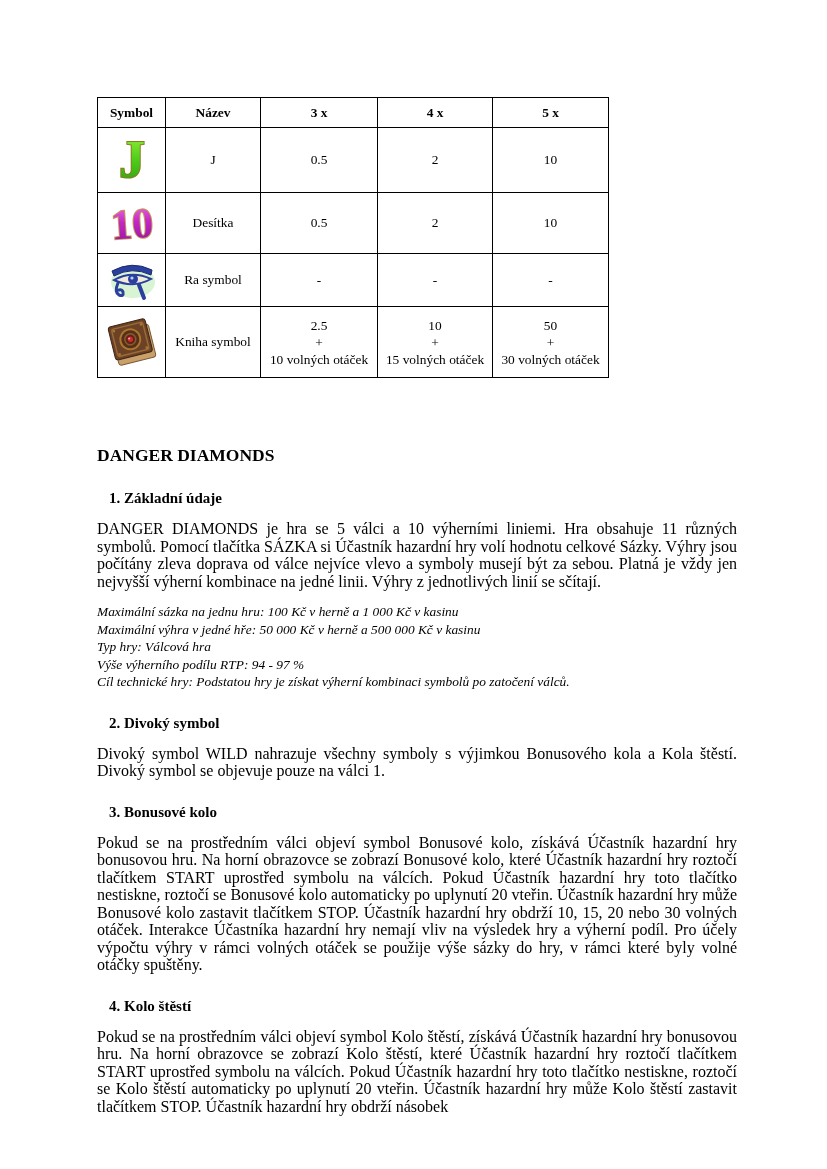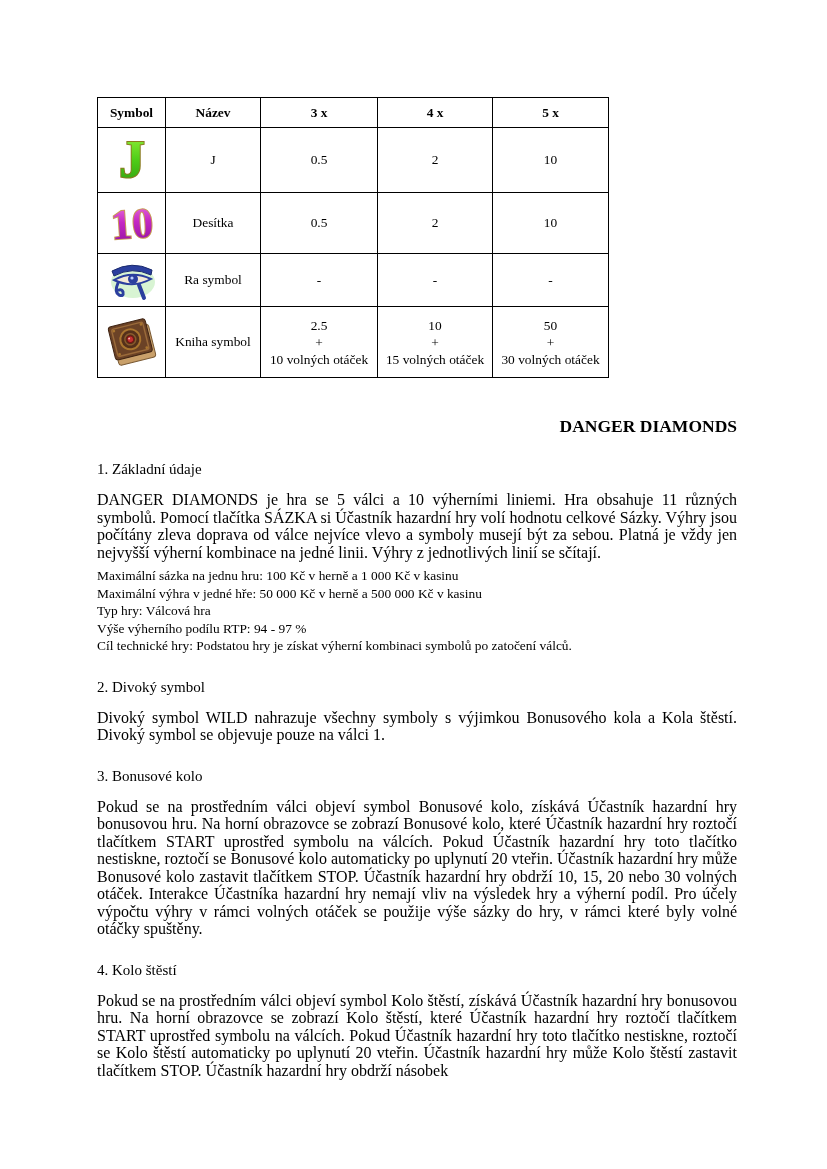--- a/index.html
+++ b/index.html
@@ -44,41 +44,41 @@
   .col-4x     { width: 115px; }
   .col-5x     { width: 116px; }
   .row-j     td { height: 64px; }
   .row-ten   td { height: 60px; }
   .row-ra    td { height: 52px; }
   .row-book  td { height: 70px; }
   .multiline { white-space: pre-line; line-height: 17px; }
   .symcell { line-height: 0; }
   
   .doc-title {
-    margin: 38px 0 0 0;
-    text-align: right;
+    margin: 67px 0 0 0;
+    text-align: left;
     font-size: 17.5px;
     font-weight: bold;
   }
   h2.section-heading {
     font-size: 15px;
-    font-weight: normal;
-    margin: 24px 0 13px 0;
+    font-weight: bold;
+    margin: 24px 0 13px 12px;
   }
   p.body-text {
     font-size: 16px;
     line-height: 17.5px;
     text-align: justify;
     margin: 0;
   }
   .info-lines div {
     font-size: 13.4px;
     line-height: 17.5px;
   }
-  .info-lines { margin-top: 6px; }
+  .info-lines { margin-top: 13px; font-style: italic; }
 </style>
 </head>
 <body>
 
 <div class="content">
 
   <table class="paytable">
     <colgroup>
       <col class="col-symbol">
         <col class="col-nazev">

